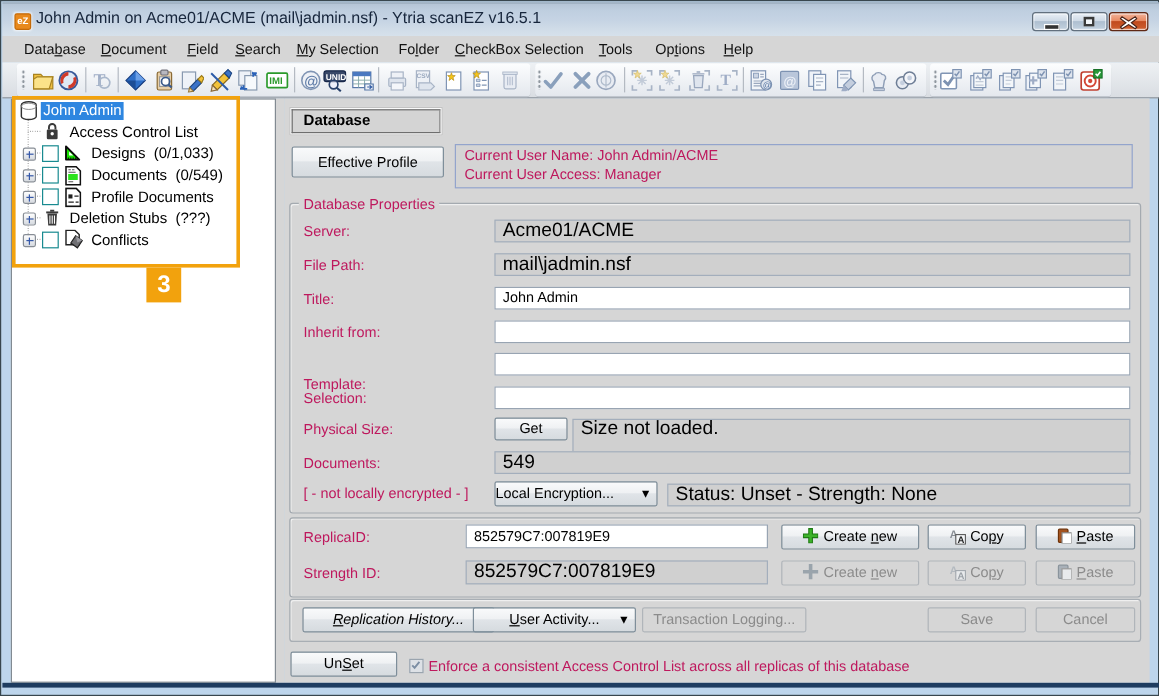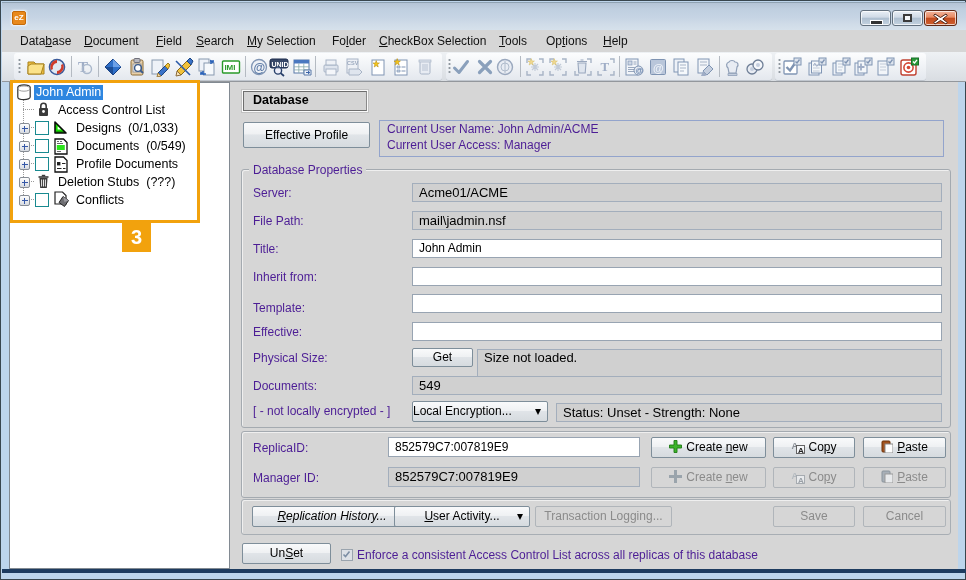--- a/index.html
+++ b/index.html
@@ -22,41 +22,42 @@
 .grip{top:6px;width:3px;height:17px;background-image:radial-gradient(circle,#8f979f 1px,transparent 1.2px);background-size:3px 4px;}
 .tsep{top:4px;width:1px;height:21px;background:#b4bac2;}
 .ic{top:5px;width:20px;height:20px;}
 
 #treepanel{left:8px;top:81px;width:221px;height:487px;background:#fff;border:1px solid #828a92;box-sizing:border-box;}
 #rightpanel{left:236px;top:81px;width:721px;height:487px;background:#d6d6d6;}
 #gap{left:229px;top:81px;width:7px;height:487px;background:#d6d6d6;}
 #bottomnavy{left:1px;top:568px;width:964px;height:4px;background:#1e3c60;}
 .trow{font-size:12.5px;color:#000;white-space:nowrap;}
 
-.lbl{font-size:12px;color:#4c1d95;white-space:nowrap;}
-.box{border:1px solid #a3aebc;background:#d0d0d0;box-sizing:border-box;font-size:13px;}
+.lbl{font-size:12px;color:#be185d;white-space:nowrap;}
+.box{border:1px solid #a3aebc;background:#d0d0d0;box-sizing:border-box;font-size:16px;}
 .wbox{border:1px solid #98a4b2;background:#fff;box-sizing:border-box;font-size:12px;}
 .btn{border:1px solid #7e8e9a;background:linear-gradient(#f9fafb,#eff1f3 45%,#e0e4e8 50%,#d6dbdf);box-sizing:border-box;font-size:12px;text-align:center;color:#000;border-radius:2px;}
 .btnd{border:1px solid #b0b5ba;background:#d6d6d6;box-sizing:border-box;font-size:12px;text-align:center;color:#8b8b8b;border-radius:2px;}
 .gb{border:1px solid #a4aab0;box-shadow:inset 1px 1px 0 rgba(255,255,255,0.6);border-radius:3px;box-sizing:border-box;}
 
 #orect{left:9px;top:79px;width:190px;height:143px;border:3px solid #f2a20d;box-sizing:border-box;z-index:50;}
 #obadge{left:121px;top:222px;width:29px;height:29px;background:#f2a20d;z-index:50;color:#fff;font-size:20px;font-weight:bold;text-align:center;line-height:28px;}
 u{text-decoration:underline;}
 .vdot{width:1px;background-image:linear-gradient(#9a9a9a 1px,transparent 1px);background-size:1px 2px;}
 .hdot{height:1px;background-image:linear-gradient(90deg,#9a9a9a 1px,transparent 1px);background-size:2px 1px;}
 .plus{width:11px;height:11px;border:1px solid #878d95;border-radius:2px;background:linear-gradient(#fefefe,#d6dae0);box-sizing:border-box;}
 .plus span{position:absolute;left:1.5px;top:4px;width:6px;height:1px;background:#3558a8;}
 .plus span::after{content:"";position:absolute;left:2.5px;top:-2.5px;width:1px;height:6px;background:#3558a8;}
 .cb{width:14px;height:14px;border:1.5px solid #188a90;background:#fff;box-sizing:border-box;}
 </style>
 </head>
 <body>
 <div id="win">
   <div id="title" class="abs"></div>
+  <div id="titletxt" class="abs">John Admin on Acme01/ACME (mail\jadmin.nsf) - Ytria scanEZ v16.5.1</div>
   <div id="appicon" class="abs" style="left:11px;top:10px;width:12px;height:12px;background:#e8891c;border:1px solid #c46a08;border-radius:2px;color:#fff;font-size:8px;font-weight:bold;text-align:center;line-height:11px;box-shadow:0 0 2px 0.5px rgba(255,255,255,0.75);">eZ</div>
   <div id="btnmin" class="abs capbtn">
       <div class="abs" style="left:9px;top:9px;width:11px;height:3px;background:#333;border:1px solid #fff;"></div>
     </div>
   <div id="btnmax" class="abs capbtn">
       <div class="abs" style="left:10px;top:3px;width:9px;height:8px;border:2px solid #3a3a3a;background:#f4f7fa;box-sizing:border-box;"></div>
       <div class="abs" style="left:11px;top:4px;width:7px;height:1px;background:#3a3a3a;"></div>
     </div>
   <div id="btnclose" class="abs capbtn">
       <svg class="abs" style="left:8px;top:2px;" width="15" height="12" viewBox="0 0 15 12">
@@ -381,23 +382,23 @@
     <div class="abs lbl" style="left:248px;top:162px;background:#d6d6d6;padding:0 4px;">Database Properties</div>
 
     <div class="abs lbl" style="left:252px;top:185px;">Server:</div>
     <div class="abs box" style="left:411px;top:182px;width:530px;height:19px;line-height:17px;padding-left:6px;">Acme01/ACME</div>
     <div class="abs lbl" style="left:252px;top:213px;">File Path:</div>
     <div class="abs box" style="left:411px;top:210px;width:530px;height:19px;line-height:17px;padding-left:6px;">mail\jadmin.nsf</div>
     <div class="abs lbl" style="left:252px;top:241px;">Title:</div>
     <div class="abs wbox" style="left:411px;top:238px;width:530px;height:19px;line-height:17px;padding-left:6px;">John Admin</div>
     <div class="abs lbl" style="left:252px;top:269px;">Inherit from:</div>
     <div class="abs wbox" style="left:411px;top:266px;width:530px;height:19px;"></div>
-    <div class="abs lbl" style="left:252px;top:300px;">Template:</div>
+    <div class="abs lbl" style="left:252px;top:312px;">Template:</div>
     <div class="abs wbox" style="left:411px;top:293px;width:530px;height:19px;"></div>
-    <div class="abs lbl" style="left:252px;top:324px;">Effective:</div>
+    <div class="abs lbl" style="left:252px;top:324px;">Selection:</div>
     <div class="abs wbox" style="left:411px;top:321px;width:530px;height:19px;"></div>
     <div class="abs lbl" style="left:252px;top:350px;">Physical Size:</div>
     <div class="abs btn" style="left:411px;top:347px;width:61px;height:19px;line-height:17px;">Get</div>
     <div class="abs box" style="left:476px;top:348px;width:465px;height:30px;line-height:16px;padding-left:6px;">Size not loaded.</div>
     <div class="abs lbl" style="left:252px;top:378px;">Documents:</div>
     <div class="abs box" style="left:411px;top:375px;width:530px;height:19px;line-height:17px;padding-left:6px;">549</div>
     <div class="abs lbl" style="left:252px;top:403px;">[ - not locally encrypted - ]</div>
     <div class="abs btn" style="left:411px;top:400px;width:136px;height:21px;line-height:19px;text-align:left;padding-left:0;">Local Encryption...<span style="position:absolute;right:6px;top:0;">▾</span></div>
     <div class="abs box" style="left:555px;top:402px;width:386px;height:19px;line-height:17px;padding-left:6px;">Status: Unset - Strength: None</div>
 
@@ -409,21 +410,21 @@
         </svg>Create <u>n</u>ew</div>
     <div class="abs btn" style="left:772px;top:436px;width:82px;height:21px;line-height:19px;"><svg width="14" height="14" viewBox="0 0 14 14" style="vertical-align:-3px;margin-right:3px;">
           <text x="0.5" y="8.5" font-size="9" font-weight="bold" fill="#8a8f96" font-family="Liberation Sans">A</text>
           <rect x="5.5" y="5.5" width="8" height="8" fill="#f4f6f8" stroke="#555" stroke-width="0.9"></rect>
           <text x="7" y="12.5" font-size="8" font-weight="bold" fill="#222" font-family="Liberation Sans">A</text>
         </svg>Co<u>p</u>y</div>
     <div class="abs btn" style="left:862px;top:436px;width:83px;height:21px;line-height:19px;"><svg width="12" height="13" viewBox="0 0 12 13" style="vertical-align:-2px;margin-right:4px;">
           <rect x="1" y="1" width="8" height="11" rx="1" fill="#a3531f" stroke="#6e3208"></rect>
           <rect x="4" y="4" width="8" height="9" fill="#fff" stroke="#888"></rect>
         </svg><u>P</u>aste</div>
-    <div class="abs lbl" style="left:252px;top:470px;">Manager ID:</div>
+    <div class="abs lbl" style="left:252px;top:470px;">Strength ID:</div>
     <div class="abs box" style="left:387px;top:466px;width:252px;height:20px;line-height:18px;padding-left:6px;">852579C7:007819E9</div>
     <div class="abs btnd" style="left:650px;top:466px;width:115px;height:21px;line-height:19px;"><svg width="13" height="13" viewBox="0 0 13 13" style="vertical-align:-2px;margin-right:4px;">
           <path d="M5 0 H8 V5 H13 V8 H8 V13 H5 V8 H0 V5 H5 Z" fill="#9aa4ac"></path>
         </svg>Create <u>n</u>ew</div>
     <div class="abs btnd" style="left:772px;top:466px;width:82px;height:21px;line-height:19px;"><svg width="14" height="14" viewBox="0 0 14 14" style="vertical-align:-3px;margin-right:3px;">
           <text x="0.5" y="8.5" font-size="9" font-weight="bold" fill="#b4bac0" font-family="Liberation Sans">A</text>
           <rect x="5.5" y="5.5" width="8" height="8" fill="#e8eaec" stroke="#a0a6ac" stroke-width="0.9"></rect>
           <text x="7" y="12.5" font-size="8" font-weight="bold" fill="#9aa0a6" font-family="Liberation Sans">A</text>
         </svg>Co<u>p</u>y</div>
     <div class="abs btnd" style="left:862px;top:466px;width:83px;height:21px;line-height:19px;"><svg width="12" height="13" viewBox="0 0 12 13" style="vertical-align:-2px;margin-right:4px;">

